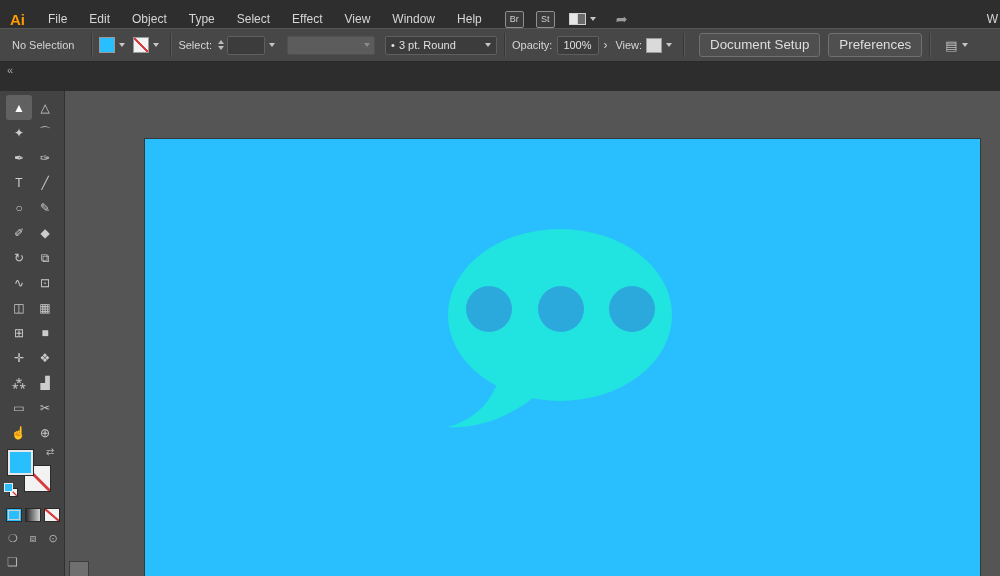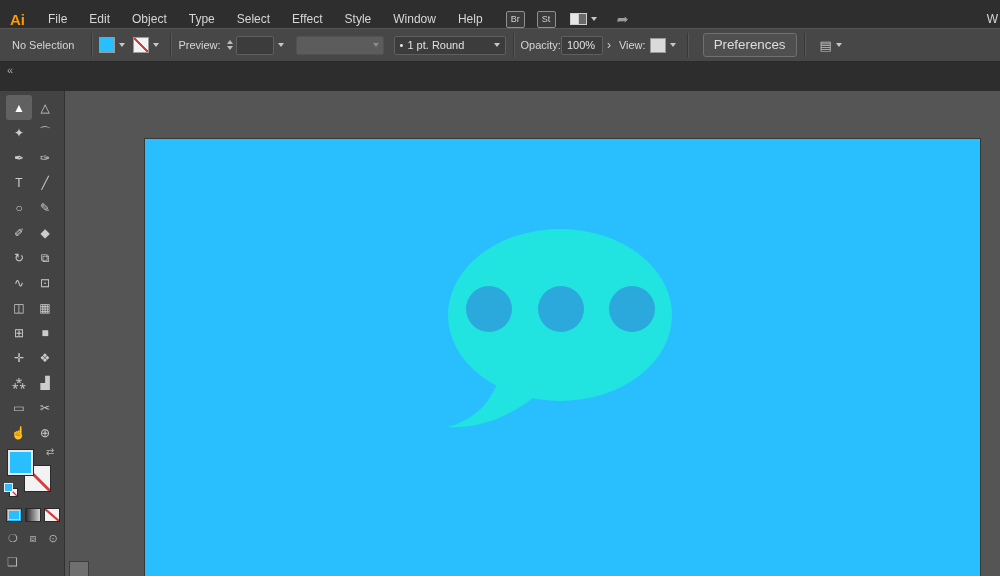--- a/index.html
+++ b/index.html
@@ -143,21 +143,21 @@
 
 <div class="menubar">
   <span class="logo">Ai</span>
   <span style="display:flex;align-items:center;">
       <span class="menu-item">File</span>
       <span class="menu-item">Edit</span>
       <span class="menu-item">Object</span>
       <span class="menu-item">Type</span>
       <span class="menu-item">Select</span>
       <span class="menu-item">Effect</span>
-      <span class="menu-item">Style</span>
+      <span class="menu-item">View</span>
       <span class="menu-item">Window</span>
       <span class="menu-item">Help</span>
     </span>
   <span class="sq-btn">Br</span>
   <span class="sq-btn">St</span>
   <span class="layout-icon">
       <span class="lp1"></span>
       <span class="lp2"></span>
     </span>
   <span class="chev"></span>
@@ -168,50 +168,51 @@
 <div class="controlbar">
   <span class="no-selection">No Selection</span>
   <span class="vsep"></span>
 
   <span class="swatch" style="background: rgb(41, 191, 255);"></span>
   <span class="chev"></span>
   <span class="swatch none-fill" style="margin-left:4px;"></span>
   <span class="chev"></span>
 
   <span class="vsep"></span>
-  <span>Preview:</span>
+  <span>Select:</span>
   <span class="stepper">
     <span class="tri-up"></span>
     <span class="tri-dn"></span>
   </span>
   <span class="field" style="width:38px;"></span>
   <span class="chev"></span>
 
   <span class="profile-dd">
     <span class="chev dim"></span>
   </span>
 
   <span class="field brush-field">
     <span style="display:flex;align-items:center;">
       <span class="brush-bullet">•</span>
-      <span>1 pt. Round</span>
+      <span>3 pt. Round</span>
     </span>
     <span class="chev" style="margin-right:0;"></span>
   </span>
 
   <span class="vsep"></span>
   <span>Opacity:</span>
-  <span class="field" style="width:42px;text-align:center;">100%</span>
+  <span class="field" style="width:42px;margin-left:5px;text-align:center;">100%</span>
   <span class="launcher">›</span>
 
   <span style="margin-left:4px;">View:</span>
   <span class="style-swatch"></span>
   <span class="chev"></span>
 
   <span class="vsep"></span>
+  <button class="bar-button" style="border:1px solid #707070;">Document Setup</button>
   <button class="bar-button">Preferences</button>
 
   <span class="vsep"></span>
   <span class="panel-icon">▤</span>
   <span class="chev"></span>
 </div>
 
 <div class="tabbar">
   <span class="collapse-glyph">«</span>
 </div>

